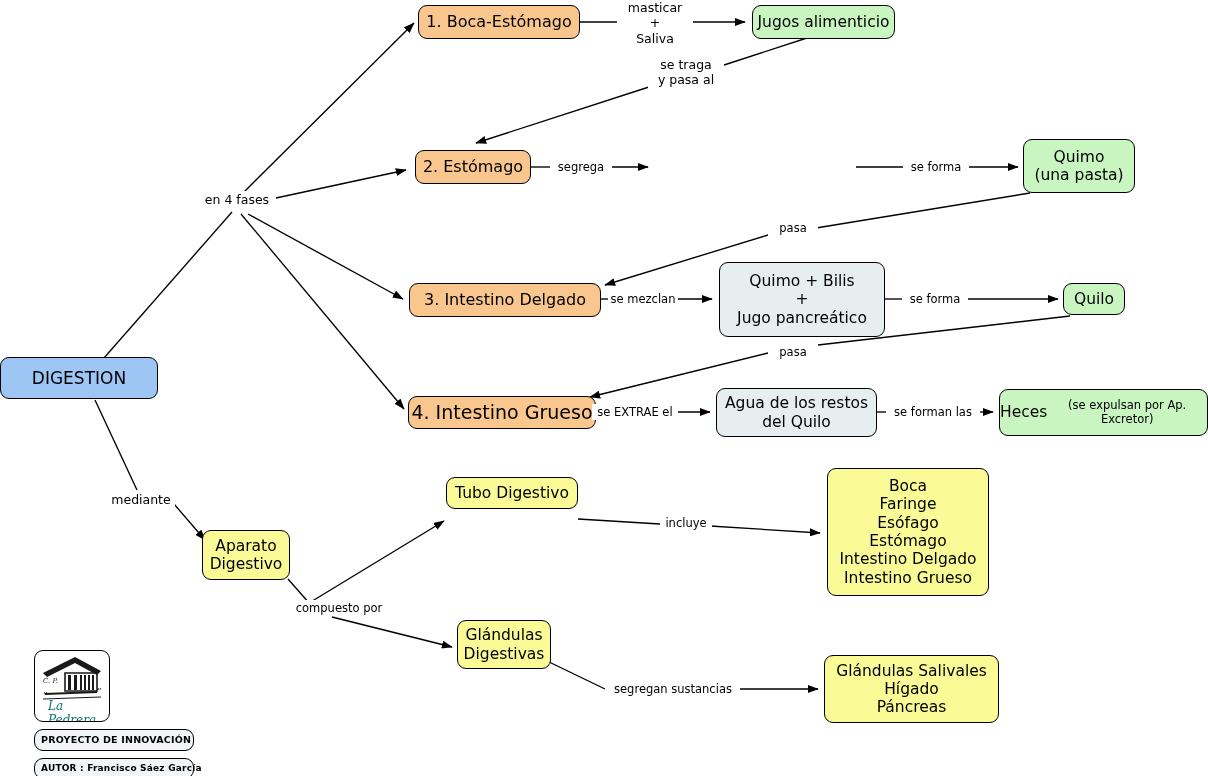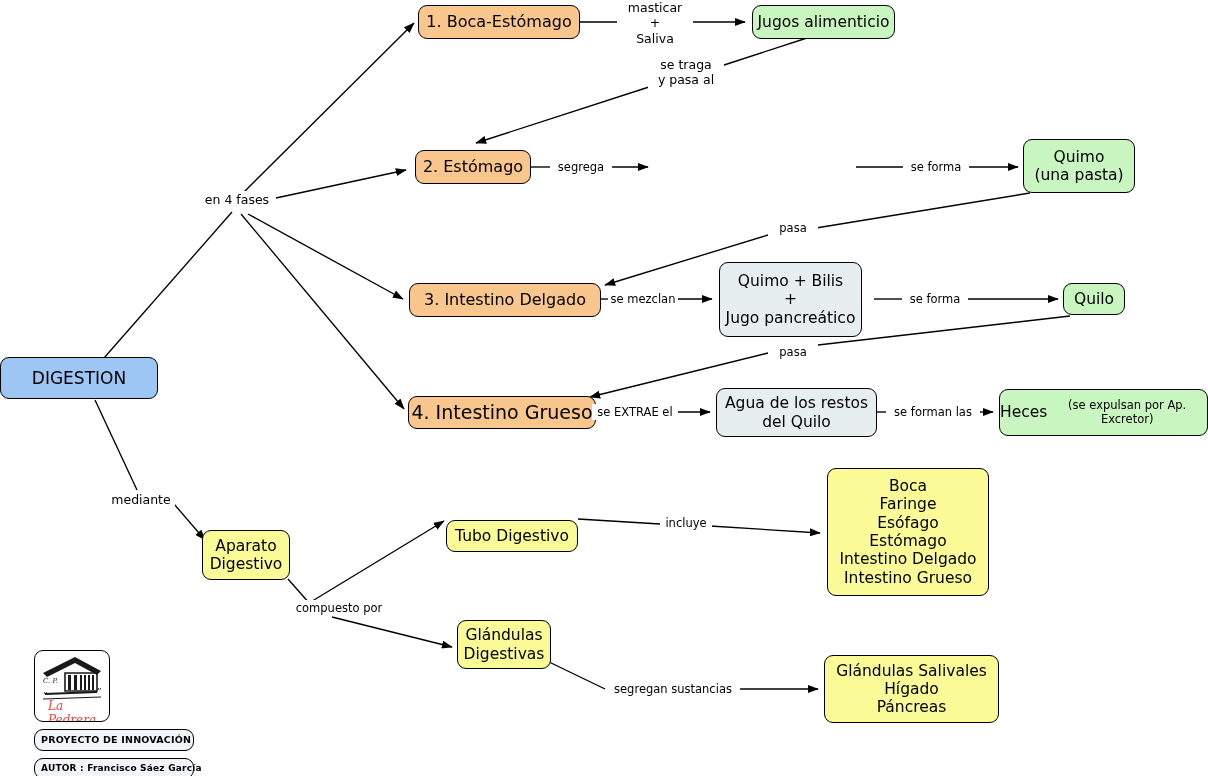--- a/index.html
+++ b/index.html
@@ -172,40 +172,40 @@
   <div class="node n-green" style="left:752px; top:5px; width:143px; height:34px; font-size:15.5px;">Jugos alimenticio</div>
 
   <div class="node n-orange" style="left:415px; top:150px; width:116px; height:34px; font-size:16px;">2. Estómago</div>
 
 
   <div class="node n-green" style="left:1023px; top:139px; width:112px; height:54px; font-size:15.5px;text-align:center;">Quimo
 (una pasta)</div>
 
   <div class="node n-orange" style="left:409px; top:283px; width:192px; height:34px; font-size:16px;">3. Intestino Delgado</div>
 
-  <div class="node n-grey" style="left:719px; top:262px; width:143px; height:75px; font-size:15.5px;">Quimo + Bilis
+  <div class="node n-grey" style="left:719px; top:262px; width:166px; height:75px; font-size:15.5px;">Quimo + Bilis
 +
 Jugo pancreático</div>
 
   <div class="node n-green" style="left:1063px; top:283px; width:62px; height:32px; font-size:15.5px;">Quilo</div>
 
   <div class="node n-orange" style="left:408px; top:396px; width:188px; height:33px; font-size:19px;">4. Intestino Grueso</div>
 
   <div class="node n-grey" style="left:716px; top:388px; width:161px; height:49px; font-size:15.5px;">Agua de los restos
 del Quilo</div>
 
   <div class="node n-green" style="left:999px; top:389px; width:209px; height:47px; flex-direction:row;">
     <span style="font-size:15.5px;">Heces</span>
     <span style="font-size:11.5px;">(se expulsan por Ap. Excretor)</span>
   </div>
 
   <div class="node n-yellow" style="left:202px; top:530px; width:88px; height:50px; font-size:15.5px;">Aparato
 Digestivo</div>
 
-  <div class="node n-yellow" style="left:446px; top:520px; width:132px; height:32px; font-size:15.5px;">Tubo Digestivo</div>
+  <div class="node n-yellow" style="left:446px; top:477px; width:132px; height:32px; font-size:15.5px;">Tubo Digestivo</div>
 
   <div class="node n-yellow" style="left:457px; top:620px; width:94px; height:49px; font-size:15.5px;">Glándulas
 Digestivas</div>
 
   <div class="node n-yellow" style="left:827px; top:468px; width:162px; height:128px; font-size:15.5px;">Boca
 Faringe
 Esófago
 Estómago
 Intestino Delgado
 Intestino Grueso</div>
@@ -265,21 +265,21 @@
 
         <path d="M10,43 L62,41" stroke="#1a1a1a" stroke-width="2" fill="none"></path>
         <path d="M8,48 L66,46" stroke="#1a1a1a" stroke-width="1.2" fill="none"></path>
 
         <text x="8" y="48" font-family="DejaVu Serif, serif" font-size="9" fill="#1a1a1a">”</text>
         <text x="62" y="44" font-family="DejaVu Serif, serif" font-size="9" fill="#1a1a1a">”</text>
       </svg>
       <div style="position:absolute; left:8px; top:26px; font-family:'DejaVu Serif',serif;
                   font-size:7px; font-style:italic; color:#1a1a1a;">C. P.</div>
       <div style="position:absolute; left:13px; top:48px; font-family:'DejaVu Serif',serif;
-                  font-size:12px; font-style:italic; color:#ef4444;">La Pedrera</div>
+                  font-size:12px; font-style:italic; color:#0f766e;">La Pedrera</div>
     </div>
 
     <div class="credit-pill" id="credit-project">PROYECTO DE INNOVACIÓN</div>
 
     <div class="credit-pill" id="credit-author">AUTOR : Francisco Sáez García</div>
   </div>
 
 </div>
 
 </body></html>

